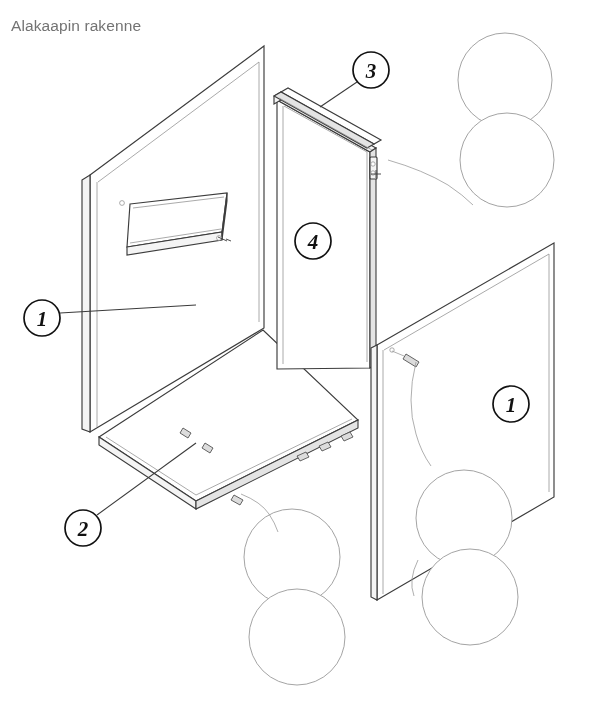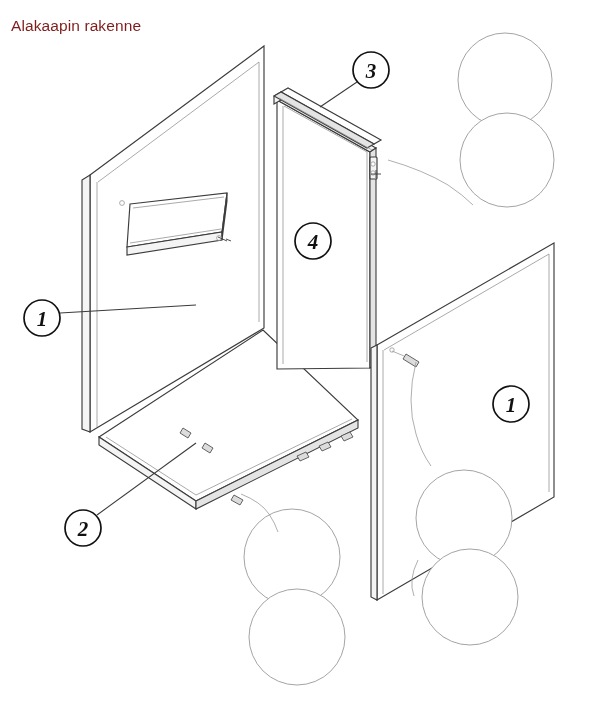--- a/index.html
+++ b/index.html
@@ -12,21 +12,21 @@
     height: 708px;
     position: relative;
     overflow: hidden;
     font-family: "Liberation Sans", sans-serif;
   }
   #page-title {
     position: absolute;
     left: 11px;
     top: 17px;
     font-size: 15.5px;
-    color: #7f1d1d;
+    color: #737373;
     letter-spacing: 0.1px;
     white-space: nowrap;
   }
   #diagram-canvas {
     position: absolute;
     left: 0;
     top: 0;
     width: 600px;
     height: 708px;
   }

